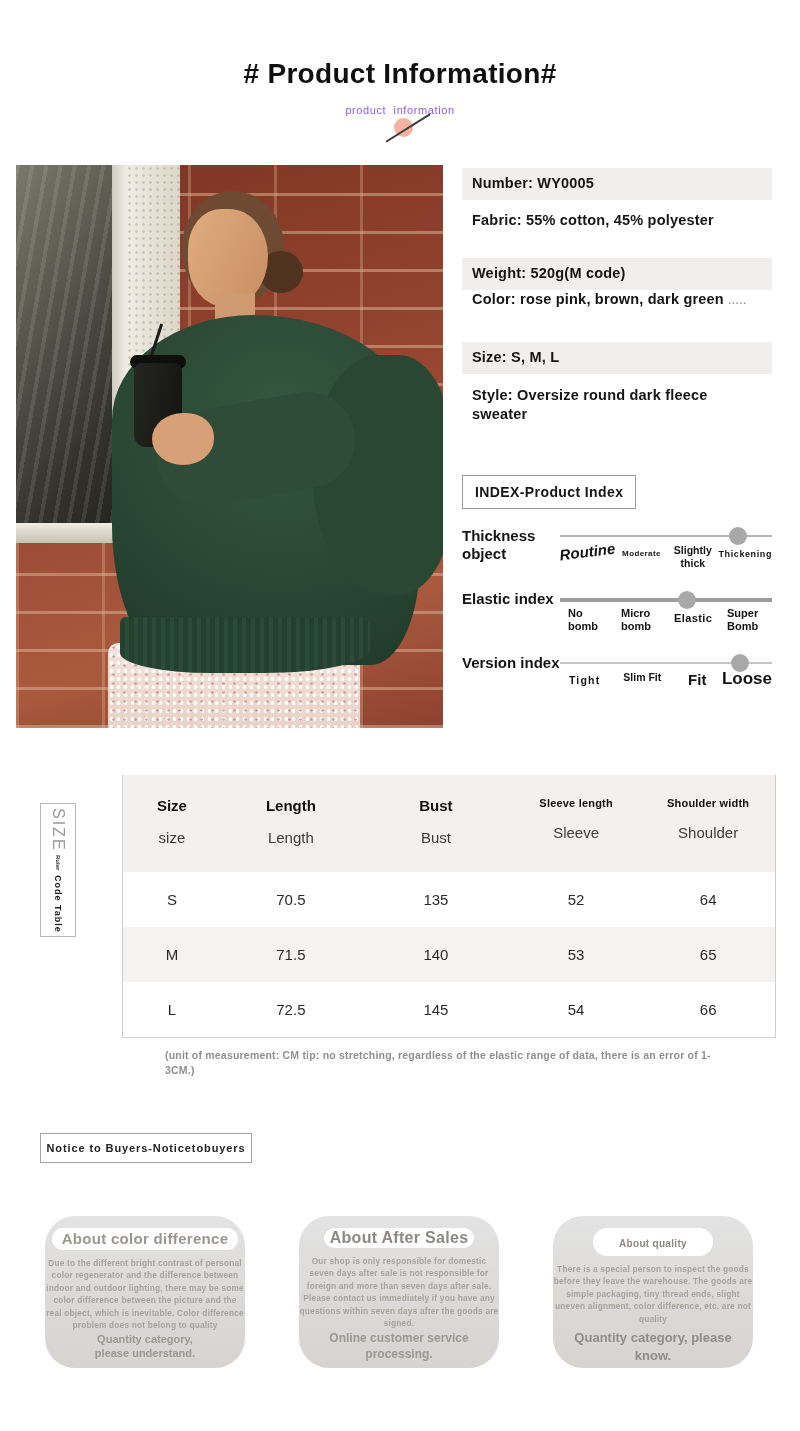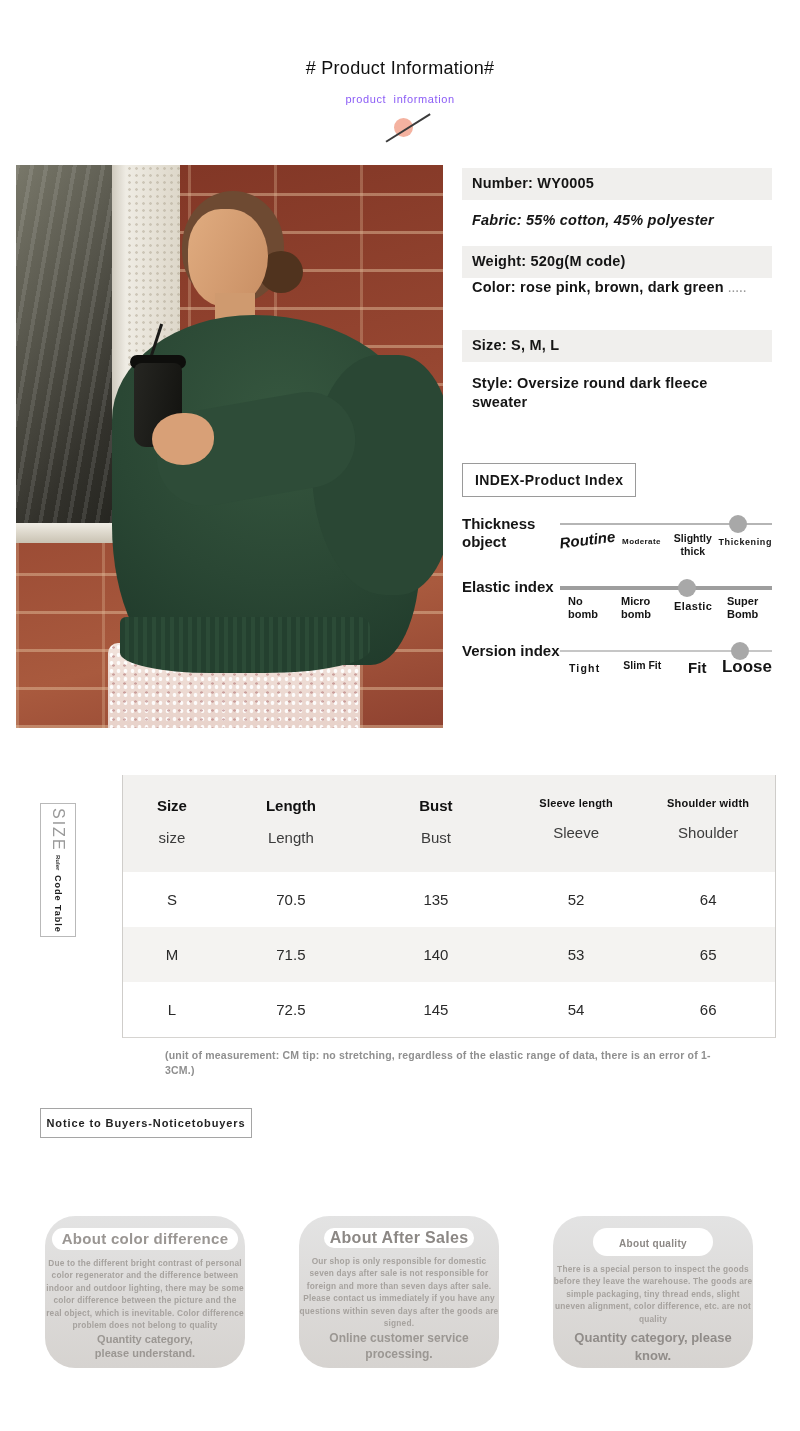--- a/index.html
+++ b/index.html
@@ -5,21 +5,21 @@
   * { margin:0; padding:0; box-sizing:border-box; }
   html,body { background:#ffffff; }
   #page {
     position:relative; width:800px; height:1431px; margin:0 auto;
     background:#ffffff; overflow:hidden;
     font-family:"Liberation Sans", sans-serif; color:#151515;
   }
 
   
   .header { position:absolute; top:58px; left:0; width:100%; text-align:center; }
-  .title { font-size:18px; font-weight:400; letter-spacing:.3px; color:#101010; }
+  .title { font-size:28px; font-weight:700; letter-spacing:.3px; color:#101010; }
   .subtitle { margin-top:14px; font-size:11px; color:#8b5cf6; letter-spacing:.6px; white-space:pre; }
   .brush { position:absolute; top:115px; left:384px; width:44px; height:26px; }
   .brush .dot { position:absolute; left:10px; top:3px; width:19px; height:19px; border-radius:50%; background:#f4b2a0; }
   .brush .stroke { position:absolute; left:-2px; top:12px; width:52px; height:1.6px; background:#3b3b3b; transform:rotate(-32deg); }
 
   
   .main { position:absolute; top:165px; left:16px; width:768px; display:flex; gap:19px; }
 
   
   .photo { position:relative; width:427px; height:563px; overflow:hidden;
@@ -57,21 +57,21 @@
       linear-gradient(#f2e3dc,#e8d2ca);
     background-size:11px 9px, 7px 8px, 100% 100%; border-radius:10px 14px 0 0; }
   .ph-hem { position:absolute; left:104px; top:452px; width:250px; height:56px; background:repeating-linear-gradient(90deg,#24402f 0 5px,#2c4b37 5px 9px); border-radius:6px 10px 42% 36%; }
 
   
   .info { width:310px; padding-top:3px; font-weight:800; }
   .info .row { font-size:14.5px; line-height:1.35; letter-spacing:.2px; }
   .info .bar { background:#f0efed; padding:6px 10px; }
   .info .plain { padding:0 10px; }
   .r-number { margin-bottom:11px; }
-  .r-fabric { margin-bottom:16px;font-style:italic; }
+  .r-fabric { margin-bottom:28px; }
   .r-weight { }
   .r-color  { margin-bottom:33px; }
   .r-size   { margin-bottom:12px; }
   .r-style  { margin-bottom:50px; }
   .dots { font-size:10px; color:#9a9a9a; letter-spacing:1px; }
 
   .idx-box { display:inline-block; border:1.5px solid #9a9a9a; padding:8px 12px; font-size:14px; font-weight:800; letter-spacing:.4px; margin-bottom:14px; background:#fff; }
   .idx-row { display:flex; margin-bottom:17px; }
   .idx-label { width:98px; font-size:15px; font-weight:800; line-height:1.2; padding-top:4px; }
   .row-elastic .idx-label { white-space:nowrap; }
@@ -107,21 +107,21 @@
   .t-head { background:#f2f1ef; }
   .t-head .cell { text-align:center; padding:22px 0 26px; }
   .h-en { font-size:15px; font-weight:800; color:#111; }
   .cell:nth-child(4) .h-en, .cell:nth-child(5) .h-en { font-size:11px; letter-spacing:.2px; }
   .h-sub { margin-top:15px; font-size:15px; font-weight:400; color:#3c3c3c; }
   .t-row .cell { text-align:center; padding:19px 0; font-size:15px; color:#2a2a2a; }
   .t-row.alt { background:#f4f3f1; }
   .note { margin:10px 0 0 165px; width:575px; font-size:10.5px; font-weight:800; color:#8f8f8f; letter-spacing:.2px; line-height:1.45; }
 
   
-  .notice { position:absolute; top:1108px; left:40px; width:212px; height:30px; border:1px solid #a5a5a5; background:#fff;
+  .notice { position:absolute; top:1133px; left:40px; width:212px; height:30px; border:1px solid #a5a5a5; background:#fff;
     display:flex; align-items:center; justify-content:center; font-size:11px; font-weight:800; letter-spacing:.9px; color:#222; }
 
   
   .cards { position:absolute; top:1208px; left:45px; width:708px; display:flex; gap:54px; }
   .card { flex:1; height:152px; border-radius:30px; background:linear-gradient(180deg,#e3e3e3 0%,#dbd9d7 60%,#d6d3d0 100%); padding:12px 0; text-align:center;margin-top:8px; }
   .pill { display:inline-block; background:#ffffff; border-radius:999px; }
   .card1 .pill { padding:2px 10px; }
   .card2 .pill { padding:1px 6px; }
   .card3 .pill { padding:5px 26px; }
   .card-title { font-weight:800; color:#9a9693; letter-spacing:.3px; }

